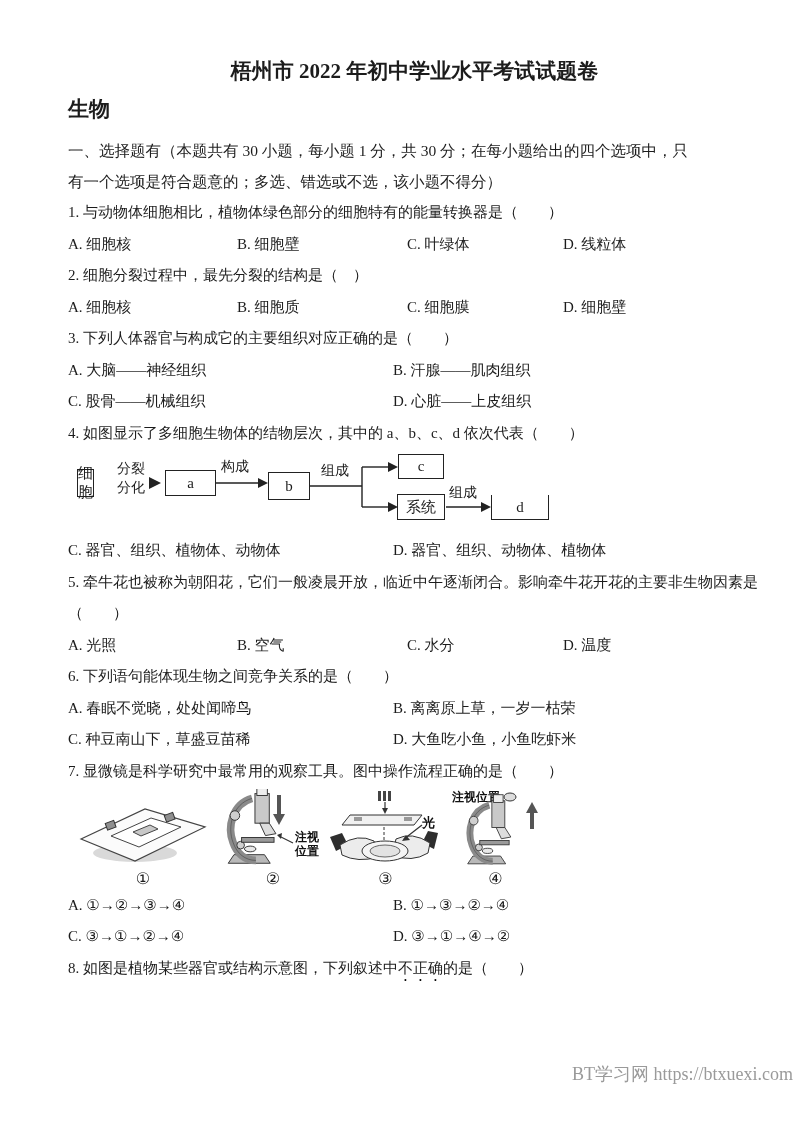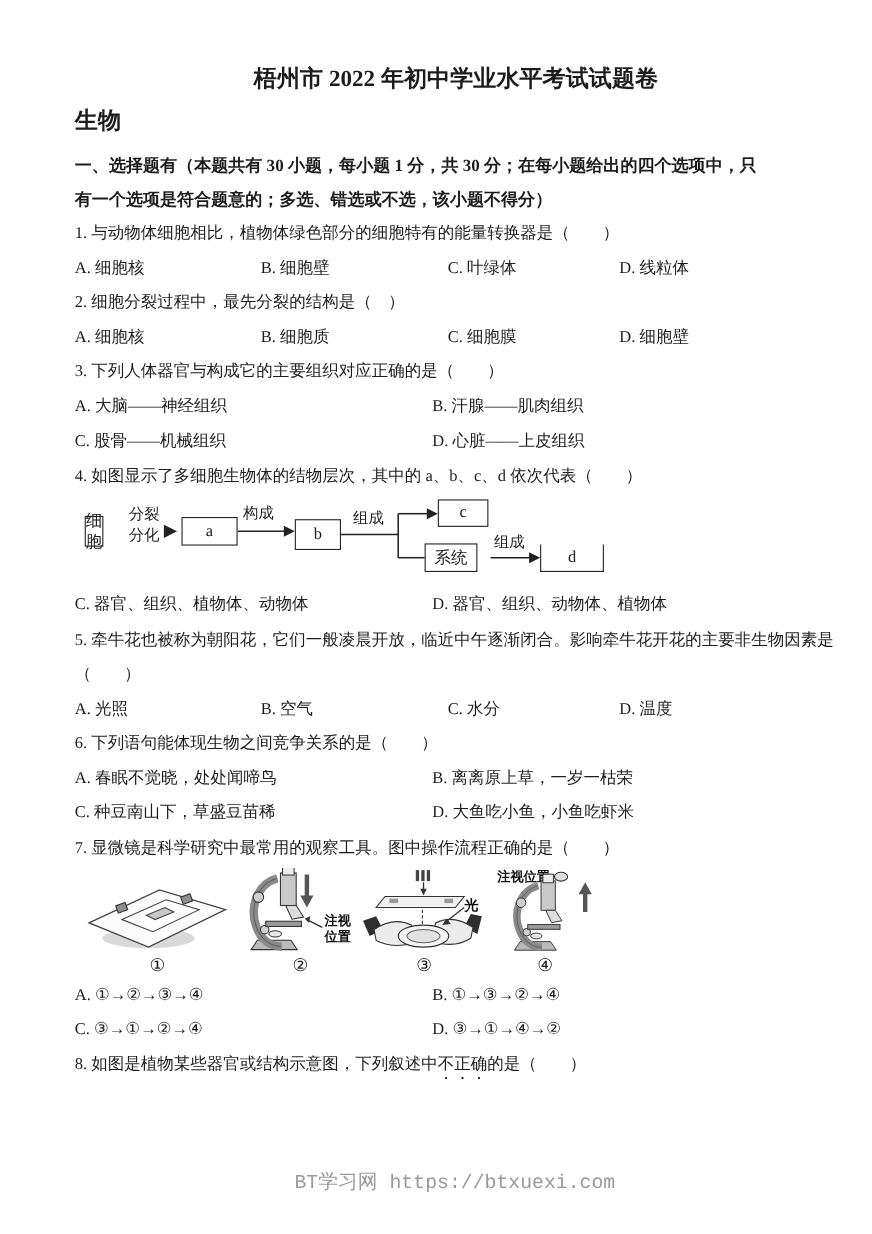--- a/index.html
+++ b/index.html
@@ -4,21 +4,21 @@
 <style>
   html,body { margin:0; padding:0; }
   body {
     width:793px; height:1122px; background:#ffffff; overflow:hidden;
     font-family:"Liberation Serif","DejaVu Serif",serif; color:#1c1c1c;
     -webkit-font-smoothing:antialiased;
   }
   .page { padding:56px 32px 0 68px; position:relative; }
   .title { text-align:center; font-size:21px; font-weight:bold; margin:0 0 6px 0; line-height:1.5; }
   .subject { text-align:left; font-size:21px; font-weight:bold; margin:0 0 10px 0; line-height:1.5; }
-  .section-hdr { font-size:15.5px; font-weight:bold; line-height:2.0; margin:0; }
+  .section-hdr { font-size:15.5px; font-weight:normal; line-height:2.0; margin:0; }
   .qline { font-size:15px; line-height:2.1; margin:0; }
   .opts4 { display:grid; grid-template-columns:169px 170px 156px 1fr; font-size:15px; line-height:2.1; }
   .opts2 { display:grid; grid-template-columns:325px 1fr; font-size:15px; line-height:2.1; }
   .emph {
     text-emphasis:filled dot #000; text-emphasis-position:under right;margin-top:24px;
     -webkit-text-emphasis:filled dot #000; -webkit-text-emphasis-position:under;
   }
   
   .diagram { position:relative; width:520px; height:78px; margin:4px 0 4px 7px; }
   .diagram svg.dlines { position:absolute; left:0; top:0; }
@@ -30,22 +30,22 @@
   .dbox.open-top { border-top:none; }
   .dlabel { position:absolute; font-size:14px; white-space:nowrap; }
   .dlabel.split { line-height:1.35; font-size:14px; }
   
   .fig-row { display:flex; margin:2px 0 0 0; width:480px; }
   .fig-cell { display:flex; flex-direction:column; align-items:center; }
   .fig-num { font-size:16px; line-height:1.3; }
   .fig-cell svg text { font-family:"Liberation Serif","DejaVu Serif",serif; }
   
   .footer {
-    position:absolute; left:0; right:0; top:1062px; text-align:center;
-    color:#9a9a9a; font-size:18px; font-family:Liberation Mono, monospace;margin-left:34px;
+    position:absolute; left:0; right:0; top:1062px; text-align:right;
+    color:#9a9a9a; font-size:18px; font-family:Liberation Serif, serif;margin-left:34px;
   }
 </style>
 </head>
 <body>
 
 <div class="page">
 
   <h1 class="title">梧州市 2022 年初中学业水平考试试题卷</h1>
   <h2 class="subject">生物</h2>
 
@@ -95,21 +95,21 @@
         <polygon points="406,49 416,54 406,59" stroke="none"></polygon>
       </g>
     </svg>
     <div class="dbox" style="left:2px;top:16px;width:17px;height:28px">细胞</div>
     <div class="dlabel split" style="left:42px;top:7px"><span>分裂</span><br><span>分化</span></div>
     <div class="dbox" style="left:90px;top:17px;width:51px;height:26px">a</div>
     <div class="dlabel" style="left:146px;top:5px">构成</div>
     <div class="dbox" style="left:193px;top:19px;width:42px;height:28px">b</div>
     <div class="dlabel" style="left:246px;top:9px">组成</div>
     <div class="dbox" style="left:323px;top:1px;width:46px;height:25px">c</div>
-    <div class="dbox" style="left:311px;top:41px;width:48px;height:26px">系统</div>
+    <div class="dbox" style="left:322px;top:41px;width:48px;height:26px">系统</div>
     <div class="dlabel" style="left:374px;top:31px">组成</div>
     <div class="dbox open-top" style="left:416px;top:42px;width:58px;height:25px">d</div>
   </div>
 
   <div class="opts2">
     <span>C. 器官、组织、植物体、动物体</span>
     <span>D. 器官、组织、动物体、植物体</span>
   </div>
 
   <p class="qline"><span>5. 牵牛花也被称为朝阳花，它们一般凌晨开放，临近中午逐渐闭合。影响牵牛花开花的主要非生物因素是</span><br><span>（　　）</span></p>

